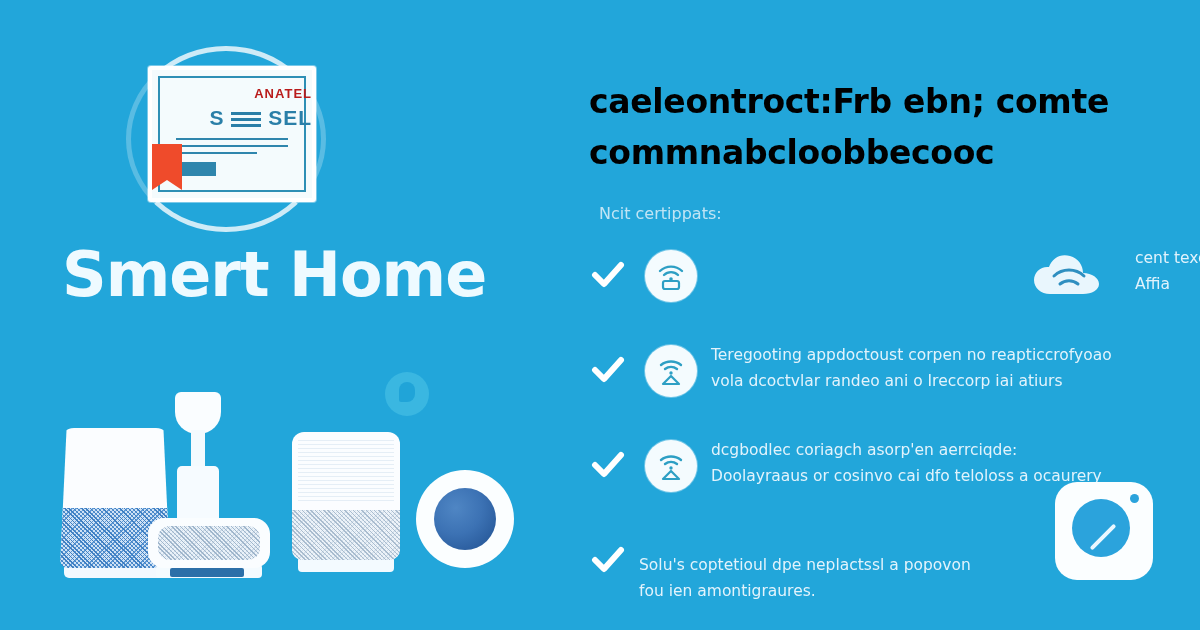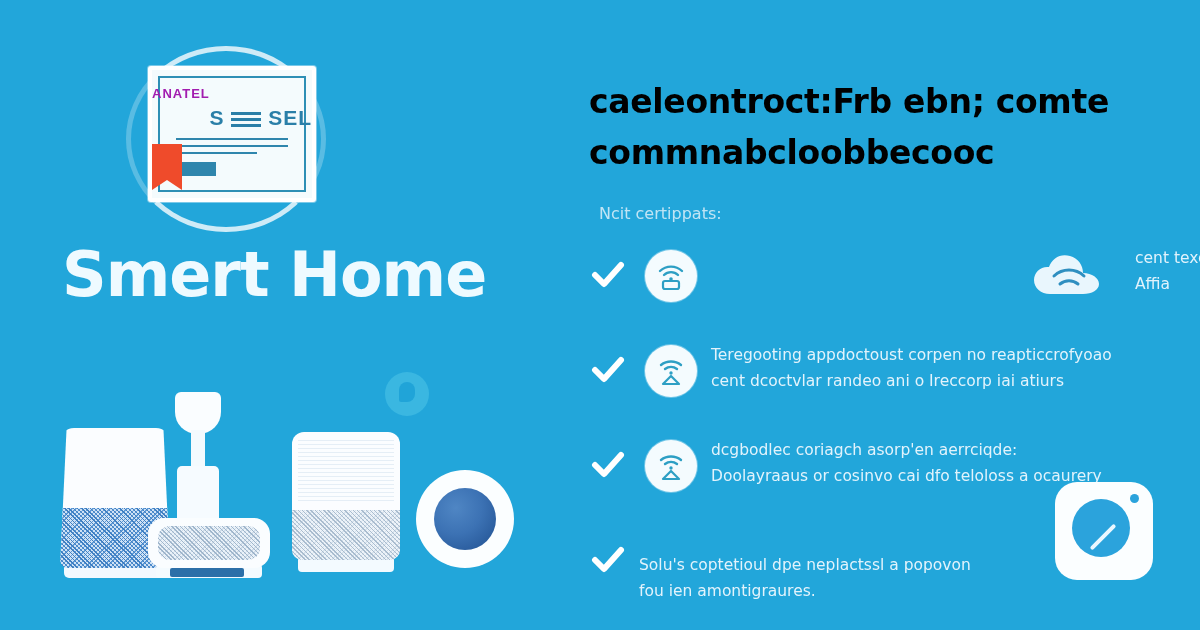--- a/index.html
+++ b/index.html
@@ -17,22 +17,22 @@
   
   .badge-wrap{position:absolute;left:118px;top:44px;width:220px;height:190px;}
   .badge-ring{position:absolute;left:8px;top:2px;width:200px;height:186px;
     border:5px solid rgba(255,255,255,.78);border-radius:50%;
     border-left-color:rgba(255,255,255,.25);border-right-color:rgba(255,255,255,.25);
     box-sizing:border-box;}
   .cert{position:absolute;left:30px;top:22px;width:160px;height:128px;
     background:#f4fbfd;border:4px solid #ffffff;border-radius:3px;
     box-shadow:0 0 0 1px rgba(255,255,255,.4);}
   .cert-inner{position:absolute;inset:6px;border:2px solid #2d8fb5;}
-  .cert-title{position:absolute;left:0;right:0;top:16px;text-align:left;
-    font-size:13px;font-weight:bold;letter-spacing:1px;color:#a21caf;
+  .cert-title{position:absolute;left:0;right:0;top:16px;text-align:right;
+    font-size:13px;font-weight:bold;letter-spacing:1px;color:#b91c1c;
     font-family:"Liberation Sans", sans-serif;}
   .cert-sel{position:absolute;left:0;right:0;top:36px;text-align:right;
     font-size:21px;font-weight:bold;color:#2a7fa8;letter-spacing:1px;
     font-family:"Liberation Sans", sans-serif;}
   .cert-sel .bars{display:inline-block;width:30px;vertical-align:middle;}
   .cert-sel .bars i{display:block;height:3px;background:#2a7fa8;margin:3px 0;}
   .cert-lines{position:absolute;left:24px;right:24px;top:68px;}
   .cert-lines i{display:block;height:2px;background:#2f86ad;margin-bottom:5px;}
   .cert-lines i:nth-child(3){width:72%;}
   .cert-chip{position:absolute;left:26px;top:92px;width:38px;height:14px;background:#2f86ad;}
@@ -233,21 +233,21 @@
         <span class="icon-circle">
           <svg width="30" height="30" viewBox="0 0 30 30">
             <path d="M5 9a16 16 0 0 1 20 0" fill="none" stroke="#2d9fc4" stroke-width="2.4" stroke-linecap="round"></path>
             <path d="M9 13a10 10 0 0 1 12 0" fill="none" stroke="#2d9fc4" stroke-width="2.4" stroke-linecap="round"></path>
             <circle cx="15" cy="17" r="1.7" fill="#2d9fc4"></circle>
             <path d="M15 20 L23 28 H7 Z" fill="none" stroke="#2d9fc4" stroke-width="2.2" stroke-linejoin="round"></path>
           </svg>
         </span>
         <div class="row-text">
           <div>Teregooting appdoctoust corpen no reapticcrofyoao</div>
-          <div>cent dcoctvlar randeo ani o Ireccorp iai atiurs</div>
+          <div>vola dcoctvlar randeo ani o Ireccorp iai atiurs</div>
         </div>
       </div>
 
       <div class="row">
         <span class="check">
           <svg width="34" height="34" viewBox="0 0 34 34">
               <path d="M4 17 L13 26 L30 7" fill="none" stroke="#ffffff" stroke-width="6" stroke-linecap="round" stroke-linejoin="round"></path>
             </svg>
         </span>
         <span class="icon-circle">

